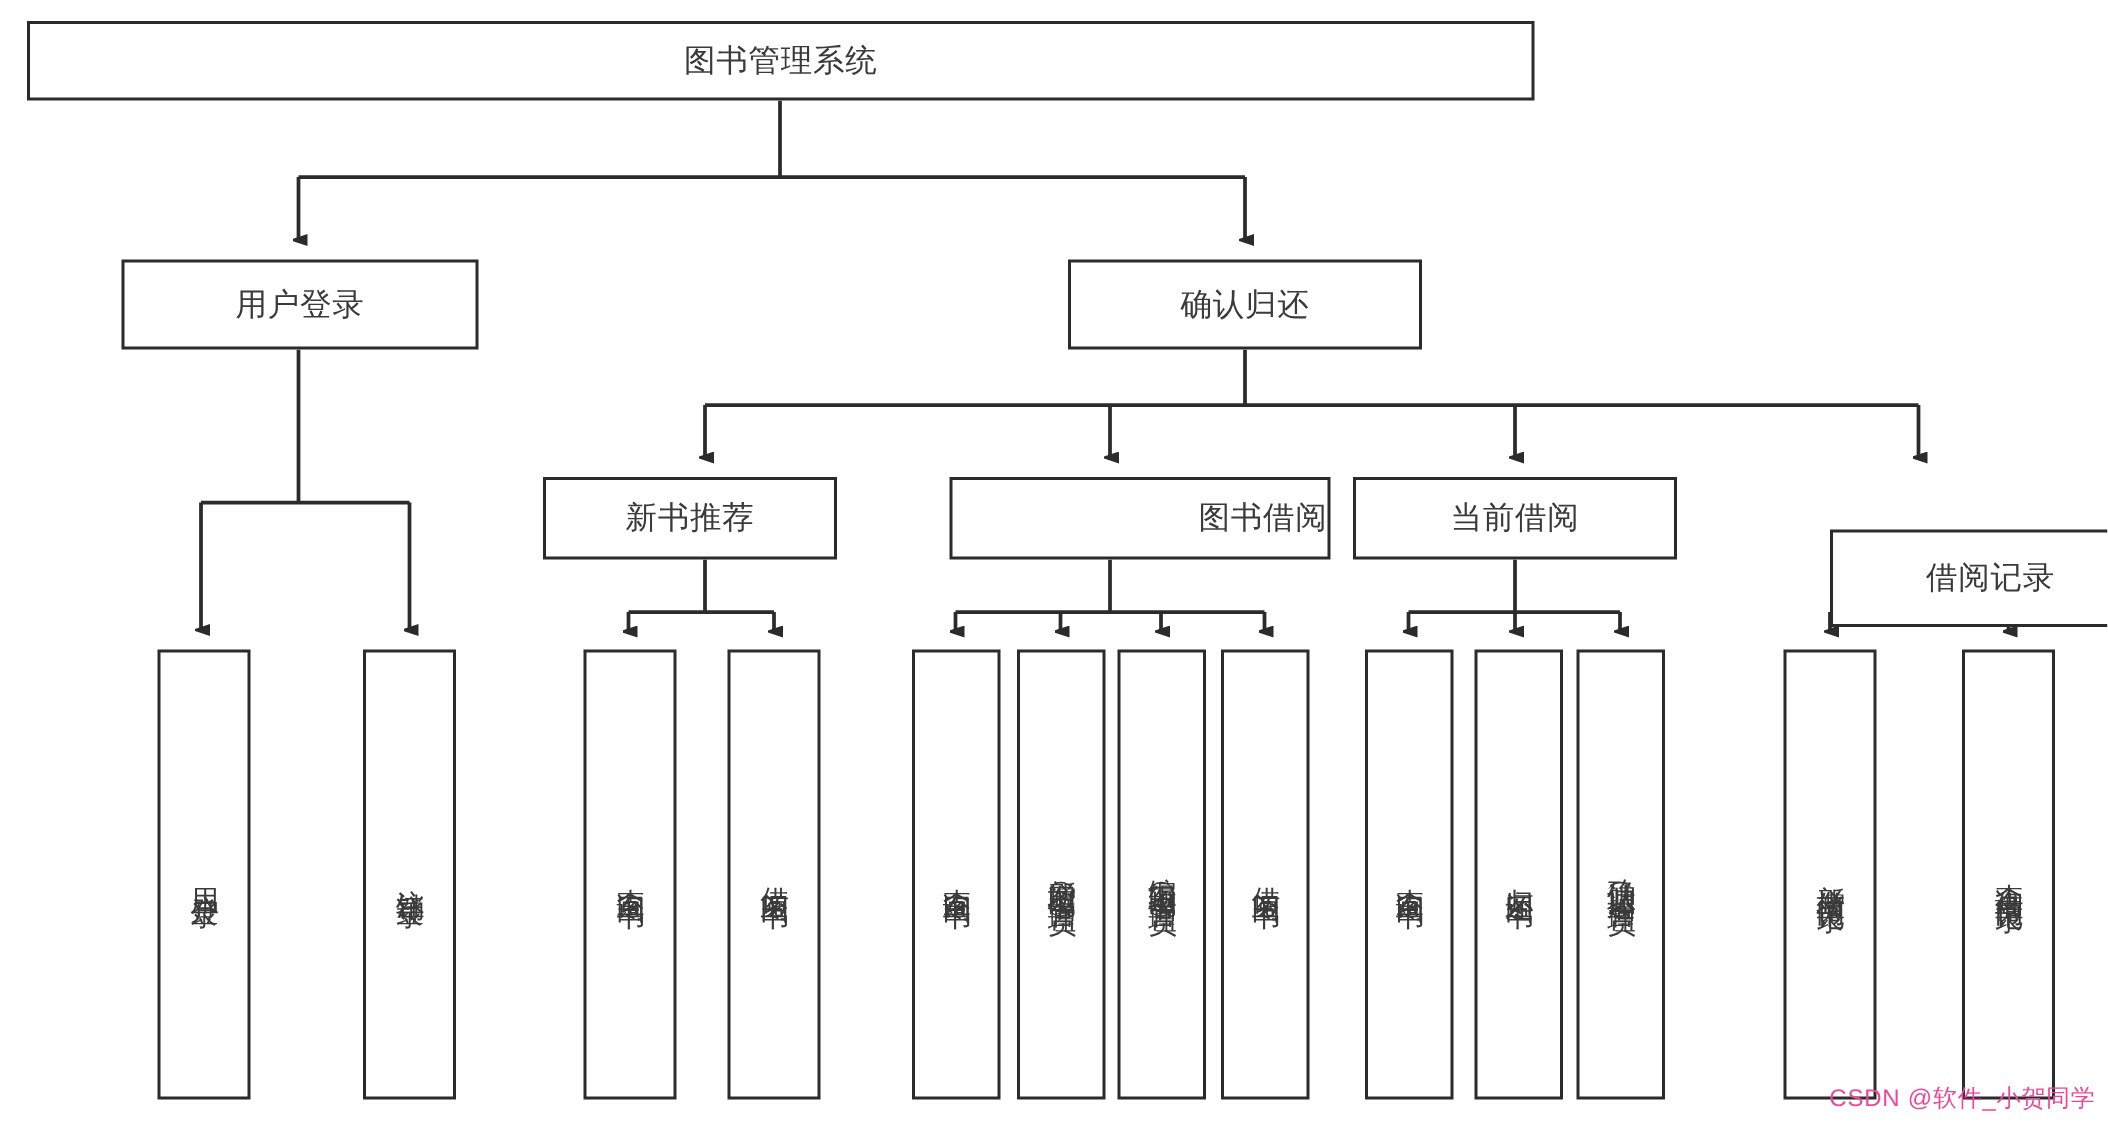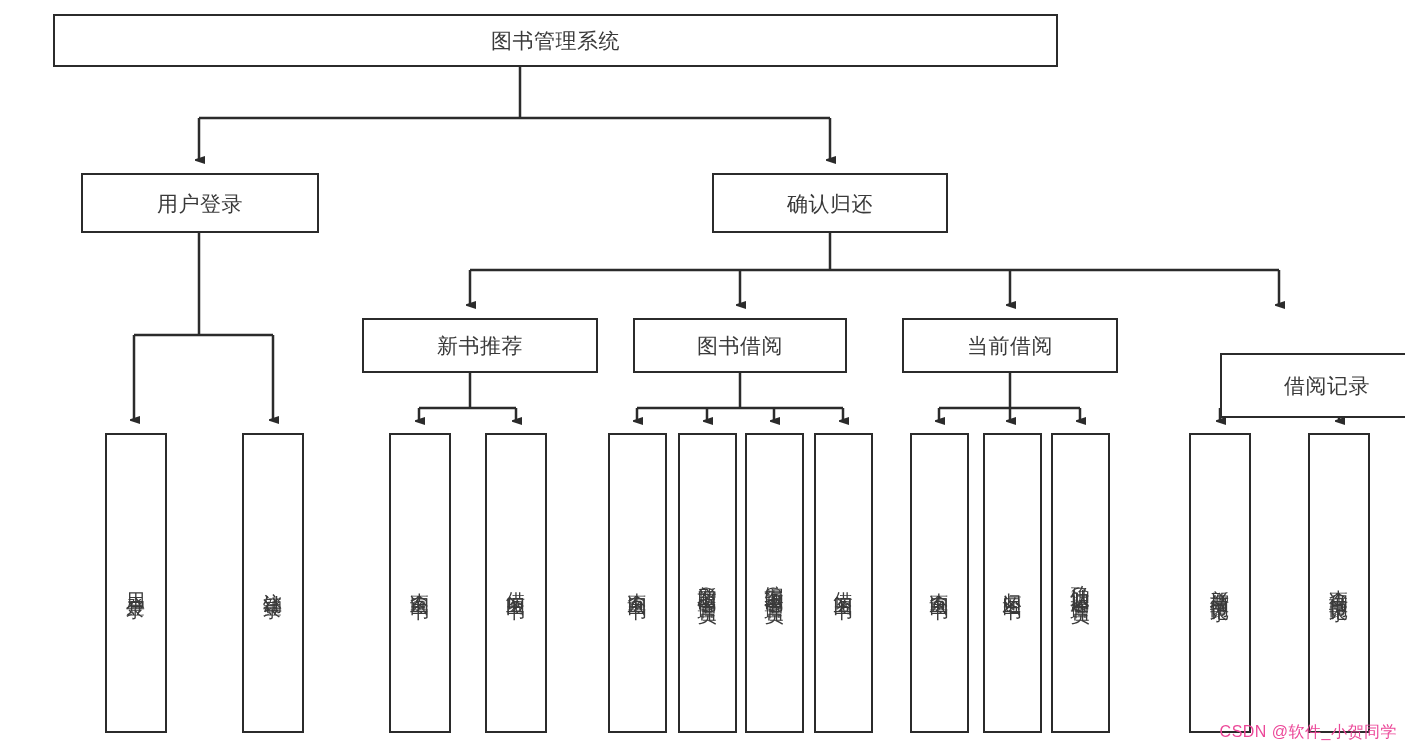--- a/index.html
+++ b/index.html
@@ -115,37 +115,37 @@
       <path d="M1010,408 L1010,421" marker-end="url(#arrow)"></path>
       <path d="M1080,408 L1080,421" marker-end="url(#arrow)"></path>
 
       <path d="M1279,373 L1279,408"></path>
       <path d="M1220,408 L1339,408"></path>
       <path d="M1220,408 L1220,421" marker-end="url(#arrow)"></path>
       <path d="M1339,408 L1339,421" marker-end="url(#arrow)"></path>
     </g>
   </svg>
 
-  <div class="node horiz" style="left: 18px; top: 14px; width: 1005px; height: 53px; margin-left: 35px;">
+  <div class="node horiz" style="left: 18px; top: 14px; width: 1005px; height: 53px;">
     <span>图书管理系统</span>
   </div>
 
   <div id="level2-layer">
       <div class="node horiz" style="left: 81px; top: 173px; width: 238px; height: 60px;">
         <span class="">用户登录</span>
       </div>
       <div class="node horiz" style="left: 712px; top: 173px; width: 236px; height: 60px;">
         <span class="">确认归还</span>
       </div>
     </div>
   <div id="level3-layer">
-      <div class="node horiz" style="left: 362px; top: 318px; width: 236px; height: 55px;">
+      <div class="node horiz" style="left: 362px; top: 318px; width: 196px; height: 55px;">
         <span class="">新书推荐</span>
       </div>
-      <div class="node horiz" style="left: 633px; top: 318px; width: 214px; height: 55px;">
+      <div class="node horiz" style="left: 633px; top: 318px; width: 254px; height: 55px; justify-content: flex-end;">
         <span class="">图书借阅</span>
       </div>
       <div class="node horiz" style="left: 902px; top: 318px; width: 216px; height: 55px;">
         <span class="">当前借阅</span>
       </div>
       <div class="node horiz" style="left: 1220px; top: 318px; width: 214px; height: 65px; margin-top: 35px;">
         <span class="">借阅记录</span>
       </div>
     </div>
   <div id="leaves-layer">

